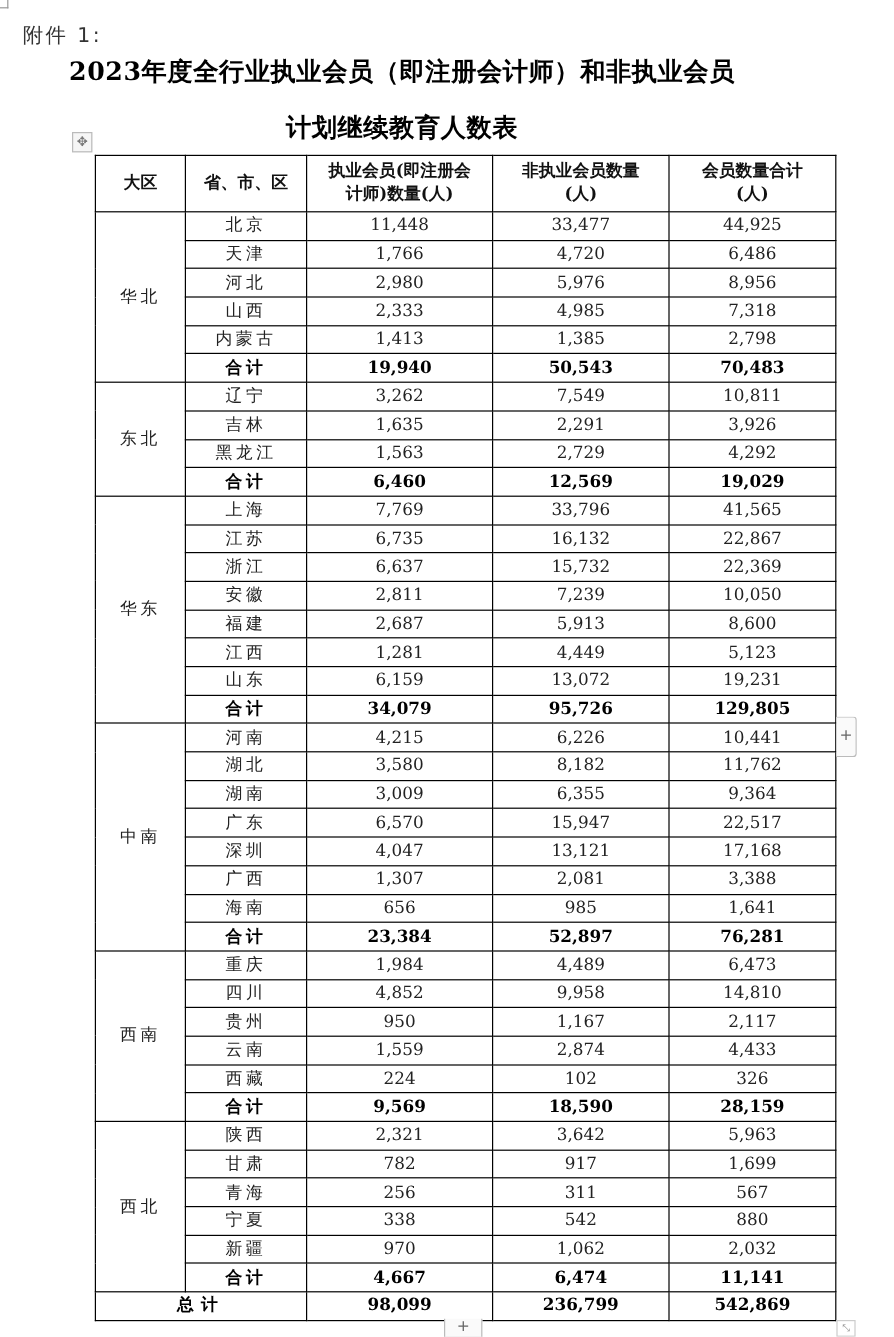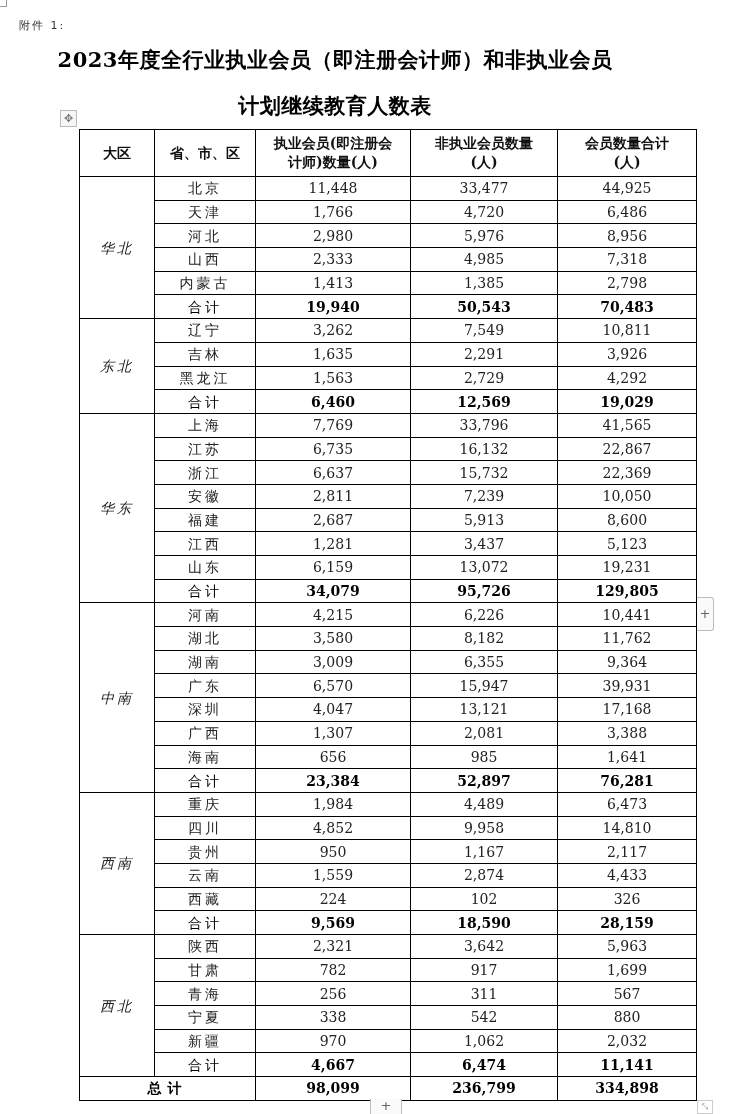--- a/index.html
+++ b/index.html
@@ -1,38 +1,38 @@
 <!DOCTYPE html>
 <html><head>
 <meta charset="utf-8">
 <style>
   html, body { margin:0; padding:0; background:#ffffff; }
   body { width:745px; height:1114px; position:relative; overflow:hidden;
          font-family: "DejaVu Serif", "Liberation Serif", serif; color:#000; }
   .corner-mark { position:absolute; left:0; top:0; width:6px; height:6px;
          border-right:1px solid #999; border-bottom:1px solid #999; }
-  .attach { position:absolute; left:19px; top:18px; font-size:11px; color:#333;
+  .attach { position:absolute; left:19px; top:18px; font-size:17px; color:#333;
          letter-spacing:2px; font-family:"DejaVu Sans", sans-serif; }
   .title { position:absolute; left:0; width:670px; text-align:center; font-weight:bold;
          font-size:21px; letter-spacing:0.5px; font-family:"DejaVu Serif", serif; }
   .title.l1 { top:46px; }
   .title.l2 { top:92px;text-align:center; }
   .move-handle { position:absolute; left:60px; top:110px; width:15px; height:15px;
          border:1px solid #bbb; background:#f6f6f6; color:#777; font-size:11px;
          line-height:15px; text-align:center; font-family:"DejaVu Sans", sans-serif; }
   table.main { position:absolute; left:79px; top:129px; border-collapse:collapse;
          table-layout:fixed; width:617px; }
   table.main td, table.main th { border:1px solid #000; text-align:center; padding:0;
          font-size:14px; font-weight:normal; color:#222; }
   table.main th { font-weight:bold; height:46px; line-height:19px; font-size:14px; color:#111; }
   table.main td { height:22.7px; line-height:22px; }
-  td.region { color:#333; letter-spacing:3px;font-style:italic; }
+  td.region { color:#333; letter-spacing:3px; }
   td.prov { letter-spacing:3px; color:#333;margin-left:28px; }
   tr.subtotal td { font-weight:bold; color:#000; }
-  tr.subtotal td.prov { font-weight:normal; letter-spacing:3px; }
+  tr.subtotal td.prov { font-weight:bold; letter-spacing:3px; }
   tr.grand td { font-weight:bold; color:#000; }
   tr.grand td.grand-label { letter-spacing:6px; }
   .add-row-btn { position:absolute; left:370px; top:1099px; width:30px; height:15px;
          border:1px solid #bbb; border-top:none; background:#fafafa; color:#666;
          text-align:center; font-size:13px; line-height:13px; font-family:"DejaVu Sans", sans-serif; }
   .add-col-btn { position:absolute; left:697px; top:597px; width:16px; height:32px;
          border:1px solid #bbb; border-left:none; border-radius:0 3px 3px 0; background:#fafafa;
          color:#666; text-align:center; font-size:13px; line-height:32px; font-family:"DejaVu Sans", sans-serif; }
   .resize-handle { position:absolute; left:697px; top:1100px; width:14px; height:12px;
          border:1px solid #ccc; background:#fff; color:#888; font-size:8px; line-height:12px;
@@ -166,21 +166,21 @@
       </tr>
       <tr>
         <td class="prov">福建</td>
         <td>2,687</td>
         <td>5,913</td>
         <td>8,600</td>
       </tr>
       <tr>
         <td class="prov">江西</td>
         <td>1,281</td>
-        <td>3,437</td>
+        <td>4,449</td>
         <td>5,123</td>
       </tr>
       <tr>
         <td class="prov">山东</td>
         <td>6,159</td>
         <td>13,072</td>
         <td>19,231</td>
       </tr>
       <tr class="subtotal">
         <td class="prov">合计</td>
@@ -204,21 +204,21 @@
       <tr>
         <td class="prov">湖南</td>
         <td>3,009</td>
         <td>6,355</td>
         <td>9,364</td>
       </tr>
       <tr>
         <td class="prov">广东</td>
         <td>6,570</td>
         <td>15,947</td>
-        <td>39,931</td>
+        <td>22,517</td>
       </tr>
       <tr>
         <td class="prov">深圳</td>
         <td>4,047</td>
         <td>13,121</td>
         <td>17,168</td>
       </tr>
       <tr>
         <td class="prov">广西</td>
         <td>1,307</td>
@@ -310,20 +310,20 @@
         <td>4,667</td>
         <td>6,474</td>
         <td>11,141</td>
       </tr>
     </tbody>
   <tfoot>
     <tr class="grand">
       <td class="grand-label" colspan="2">总计</td>
       <td>98,099</td>
       <td>236,799</td>
-      <td>334,898</td>
+      <td>542,869</td>
     </tr>
   </tfoot>
 </table>
 
 <div class="add-col-btn">+</div>
 <div class="add-row-btn">+</div>
 <div class="resize-handle">⤡</div>
 
 </body></html>

